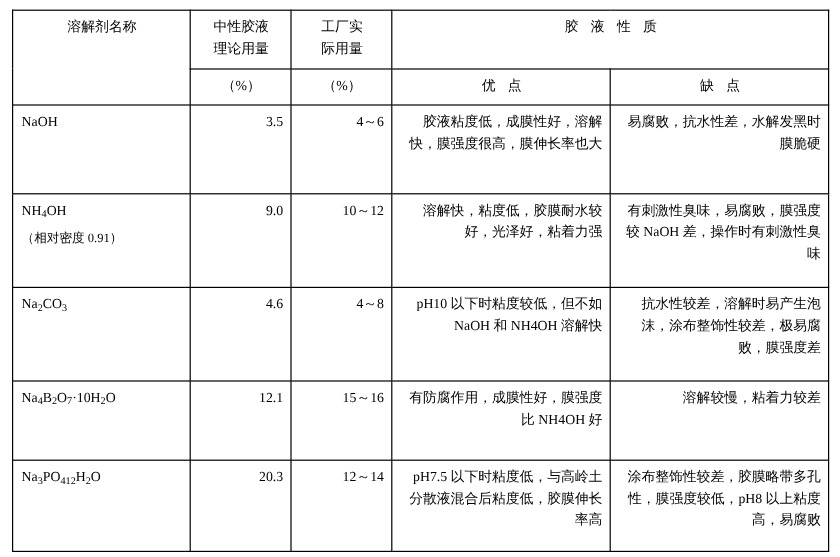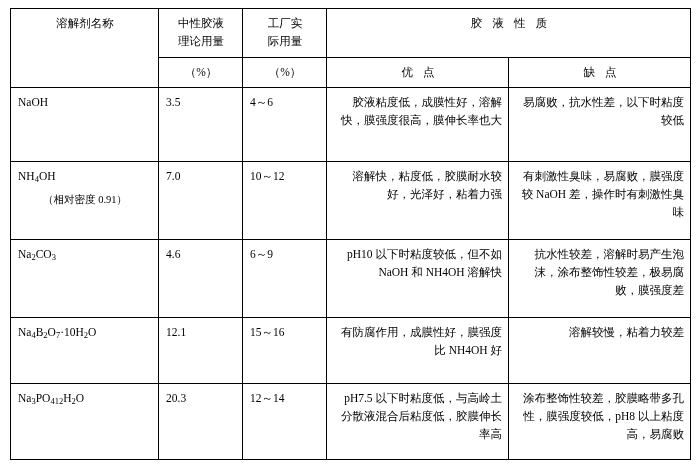--- a/index.html
+++ b/index.html
@@ -58,35 +58,35 @@
   }
   .center { text-align: center; }
   .mid { vertical-align: middle; }
   .name-cell {
     vertical-align: middle;
     padding-left: 9px;
     line-height: 1.6;
     font-family: Liberation Serif, serif;
   }
   .num-cell {
-    text-align: left;
+    text-align: right;
     vertical-align: middle;
   }
   .body-cell {
     vertical-align: top;
     text-align: right;
   }
   .sub {
     font-size: 8.5px;
     vertical-align: baseline;
     position: relative;
     bottom: -2px;
   }
   .hdr-line { display: block; }
-  .small-note { font-size: 10.5px; text-align: center; }
+  .small-note { font-size: 10.5px; }
 </style>
 </head>
 <body>
 
 <div id="sheet">
   <table class="spec">
     <colgroup>
       <col class="col-name">
       <col class="col-theory">
       <col class="col-actual">
@@ -119,40 +119,40 @@
         </td>
       </tr>
 
       <tr style="height:74px;">
         <td class="name-cell">
           <span>NaOH</span>
         </td>
         <td class="num-cell">3.5</td>
         <td class="num-cell">4～6</td>
         <td class="body-cell">胶液粘度低，成膜性好，溶解快，膜强度很高，膜伸长率也大</td>
-        <td class="body-cell">易腐败，抗水性差，以下时粘度较低</td>
+        <td class="body-cell">易腐败，抗水性差，水解发黑时膜脆硬</td>
       </tr>
 
       <tr style="height:78px;">
         <td class="name-cell">
           <span class="hdr-line">NH<span class="sub">4</span>OH</span>
           <span class="hdr-line small-note" style="margin-top:6px;">（相对密度 0.91）</span>
         </td>
-        <td class="num-cell">7.0</td>
+        <td class="num-cell">9.0</td>
         <td class="num-cell">10～12</td>
         <td class="body-cell">溶解快，粘度低，胶膜耐水较好，光泽好，粘着力强</td>
         <td class="body-cell">有刺激性臭味，易腐败，膜强度较 NaOH 差，操作时有刺激性臭味</td>
       </tr>
 
       <tr style="height:78px;">
         <td class="name-cell">
           <span>Na<span class="sub">2</span>CO<span class="sub">3</span></span>
         </td>
         <td class="num-cell">4.6</td>
-        <td class="num-cell">6～9</td>
+        <td class="num-cell">4～8</td>
         <td class="body-cell">pH10 以下时粘度较低，但不如 NaOH 和 NH4OH 溶解快</td>
         <td class="body-cell">抗水性较差，溶解时易产生泡沫，涂布整饰性较差，极易腐败，膜强度差</td>
       </tr>
 
       <tr style="height:66px;">
         <td class="name-cell">
           <span>Na<span class="sub">4</span>B<span class="sub">2</span>O<span class="sub">7</span>·10H<span class="sub">2</span>O</span>
         </td>
         <td class="num-cell">12.1</td>
         <td class="num-cell">15～16</td>

